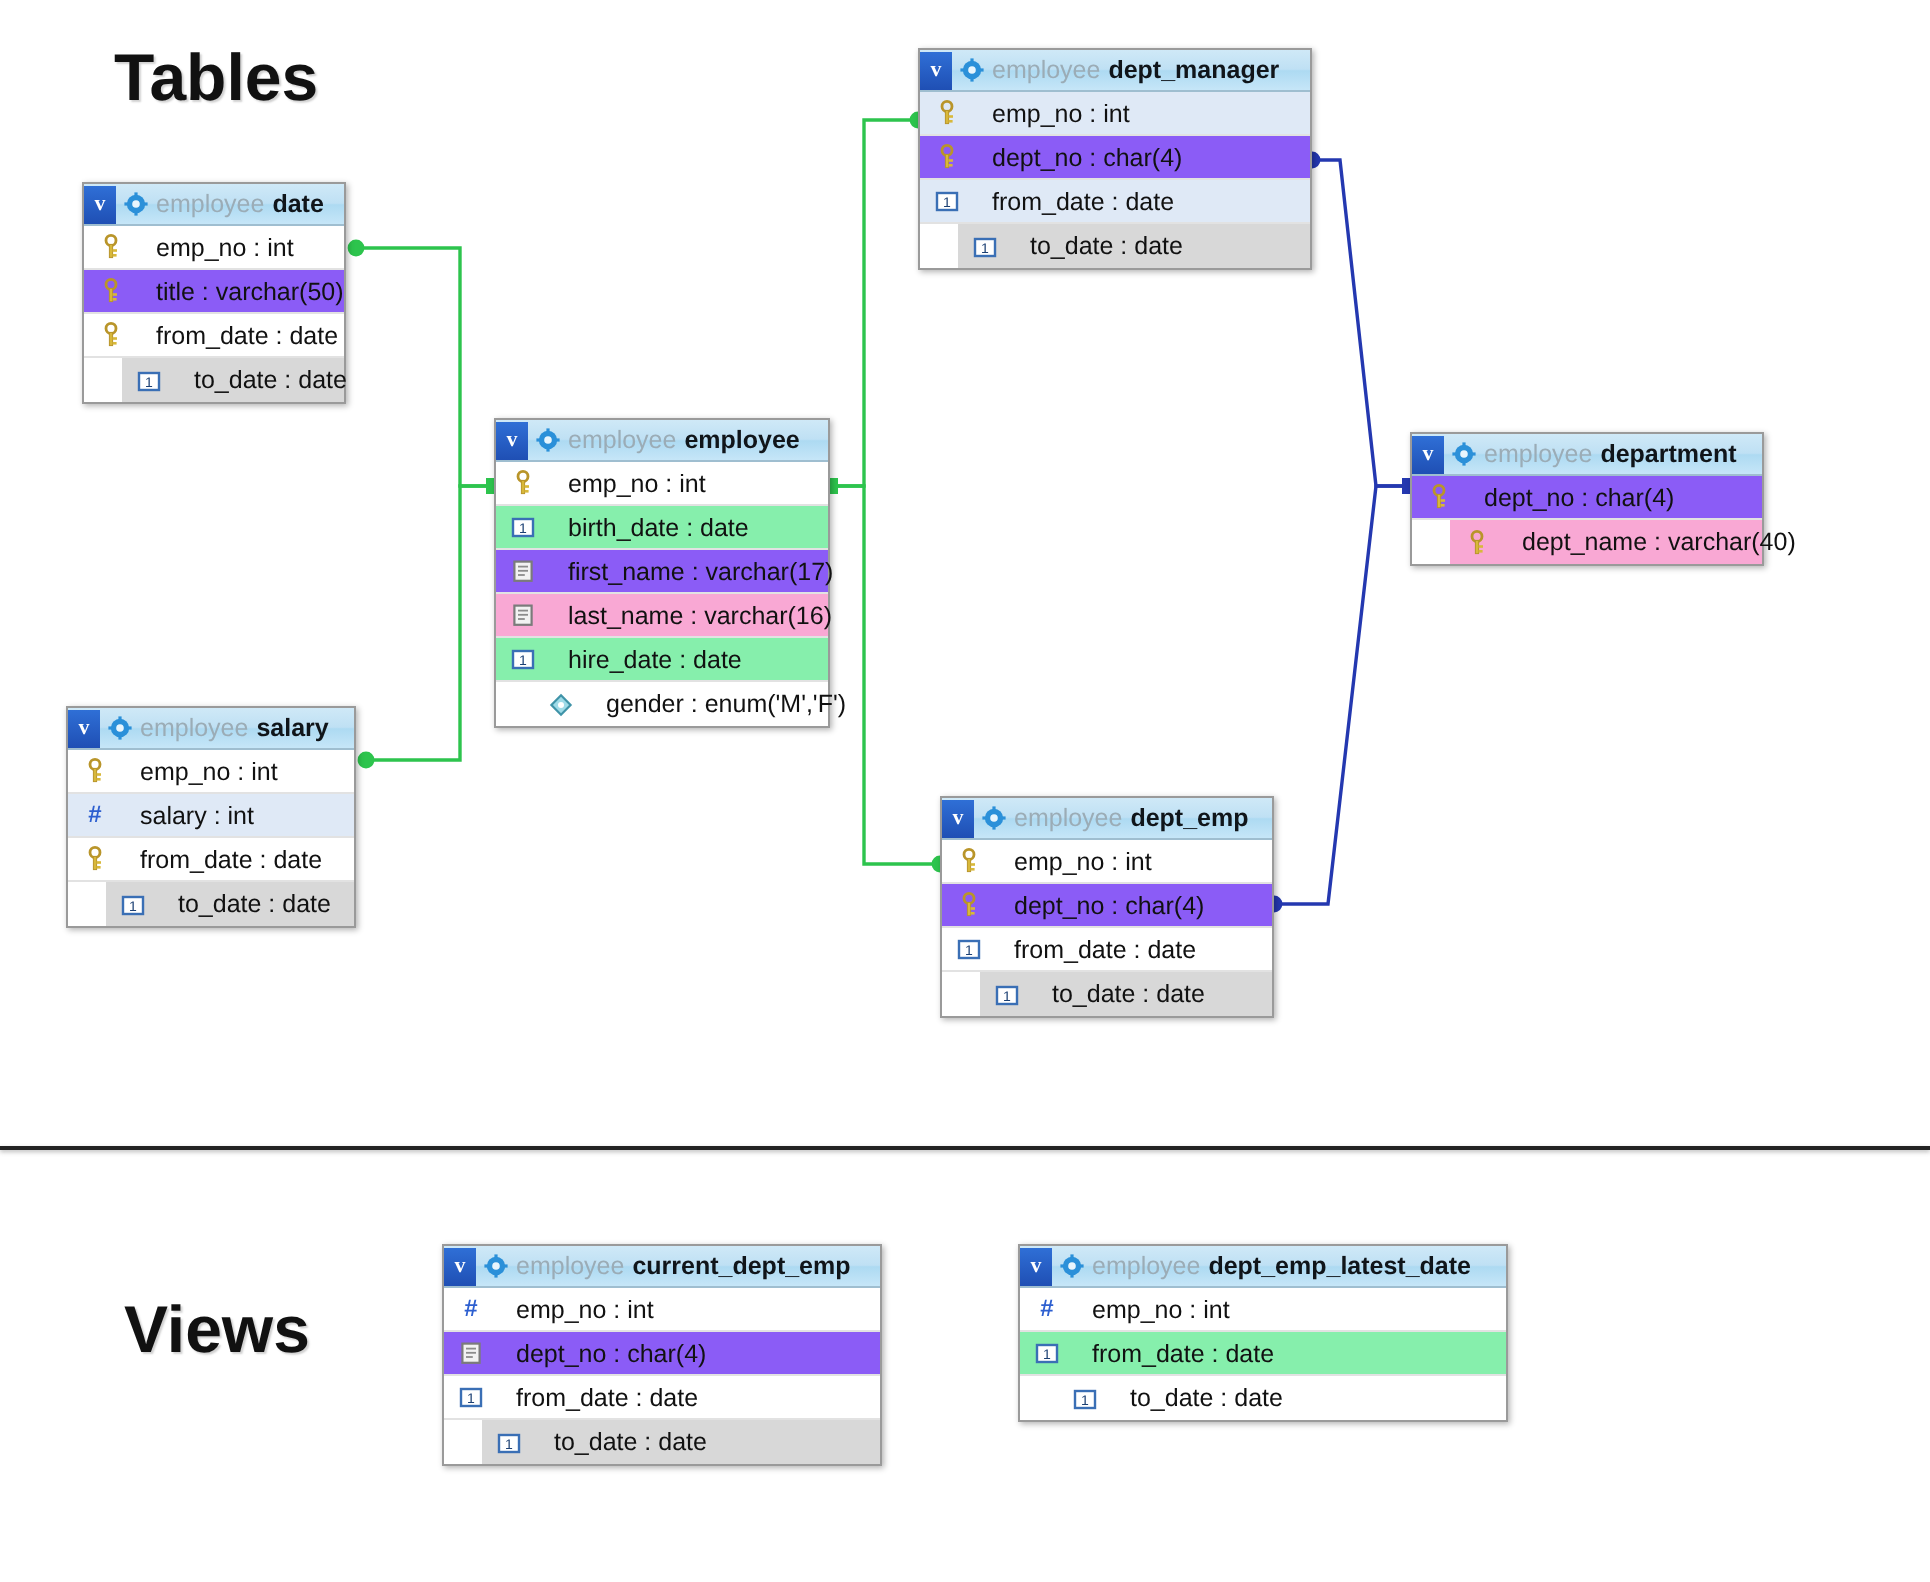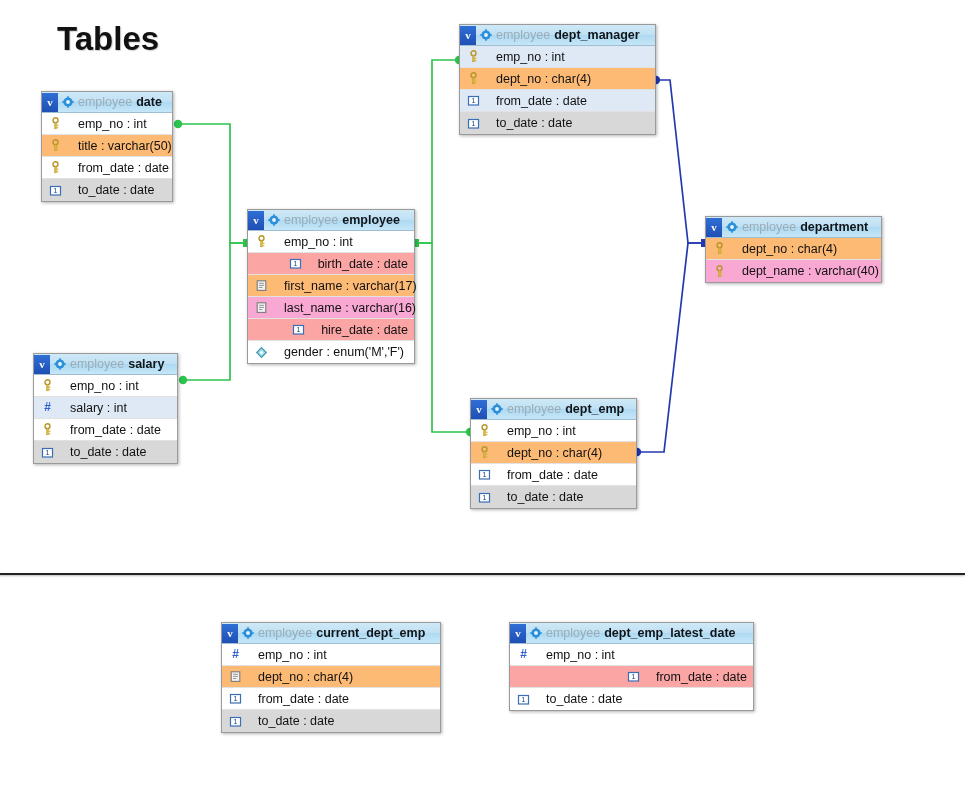--- a/index.html
+++ b/index.html
@@ -79,27 +79,27 @@
   .row{
     height:22px;
     display:flex;
     align-items:center;
     gap:16px;
     padding:0 6px 0 7px;
     box-sizing:border-box;
     border-bottom:1px solid #e2e2e2;
     white-space:nowrap;
   }
-  .row:last-child{border-bottom:none;}
+  .row:last-child{border-bottom:none;margin-left:19px;}
   .row .lbl{color:#111111;font-size:12.5px;}
 
   .bg-white{background:#ffffff;}
   .bg-gray{background:#d8d8d8;}
-  .bg-gray2{background:#fca5a5;justify-content:flex-end;}
-  .bg-pink{background:#fdba74;}
+  .bg-gray2{background:#86efac;}
+  .bg-pink{background:#8b5cf6;}
   .bg-pink2{background:#f9a8d4;text-align:right;}
   .bg-blue{background:#dfe9f6;}
 
   
   .ficon{flex:0 0 13px;width:13px;height:13px;display:block;}
   .hashicon{
     flex:0 0 13px;width:13px;height:13px;
     color:#2d5fd0;font-weight:bold;font-size:12px;
     line-height:13px;text-align:center;
     font-family:"Liberation Sans", sans-serif;
@@ -139,20 +139,21 @@
       <circle cx="637" cy="452" r="4.2" fill="#2438b0"></circle>
 
       <rect x="243" y="239" width="8" height="8" fill="#2dc44d"></rect>
       <rect x="411" y="239" width="8" height="8" fill="#2dc44d"></rect>
       <rect x="701" y="239" width="8" height="8" fill="#2438b0"></rect>
     </g>
   </svg>
 
   <div class="section-title" style="left:57px;top:20px;">Tables</div>
 
+  <div class="section-title" style="left:62px;top:646px;">Views</div>
 
   <div class="divider" style="top:573px;"></div>
 
   <div id="entities">
       <div class="entity" style="left: 41px; top: 91px; width: 132px;">
         <div class="ent-header">
           <span class="vbadge">v</span>
           <svg class="gear" viewBox="0 0 12 12">
             <circle cx="6" cy="6" r="4.6" fill="#2b90d9"></circle>
             <circle cx="6" cy="6" r="1.9" fill="#e8f5fd"></circle>

